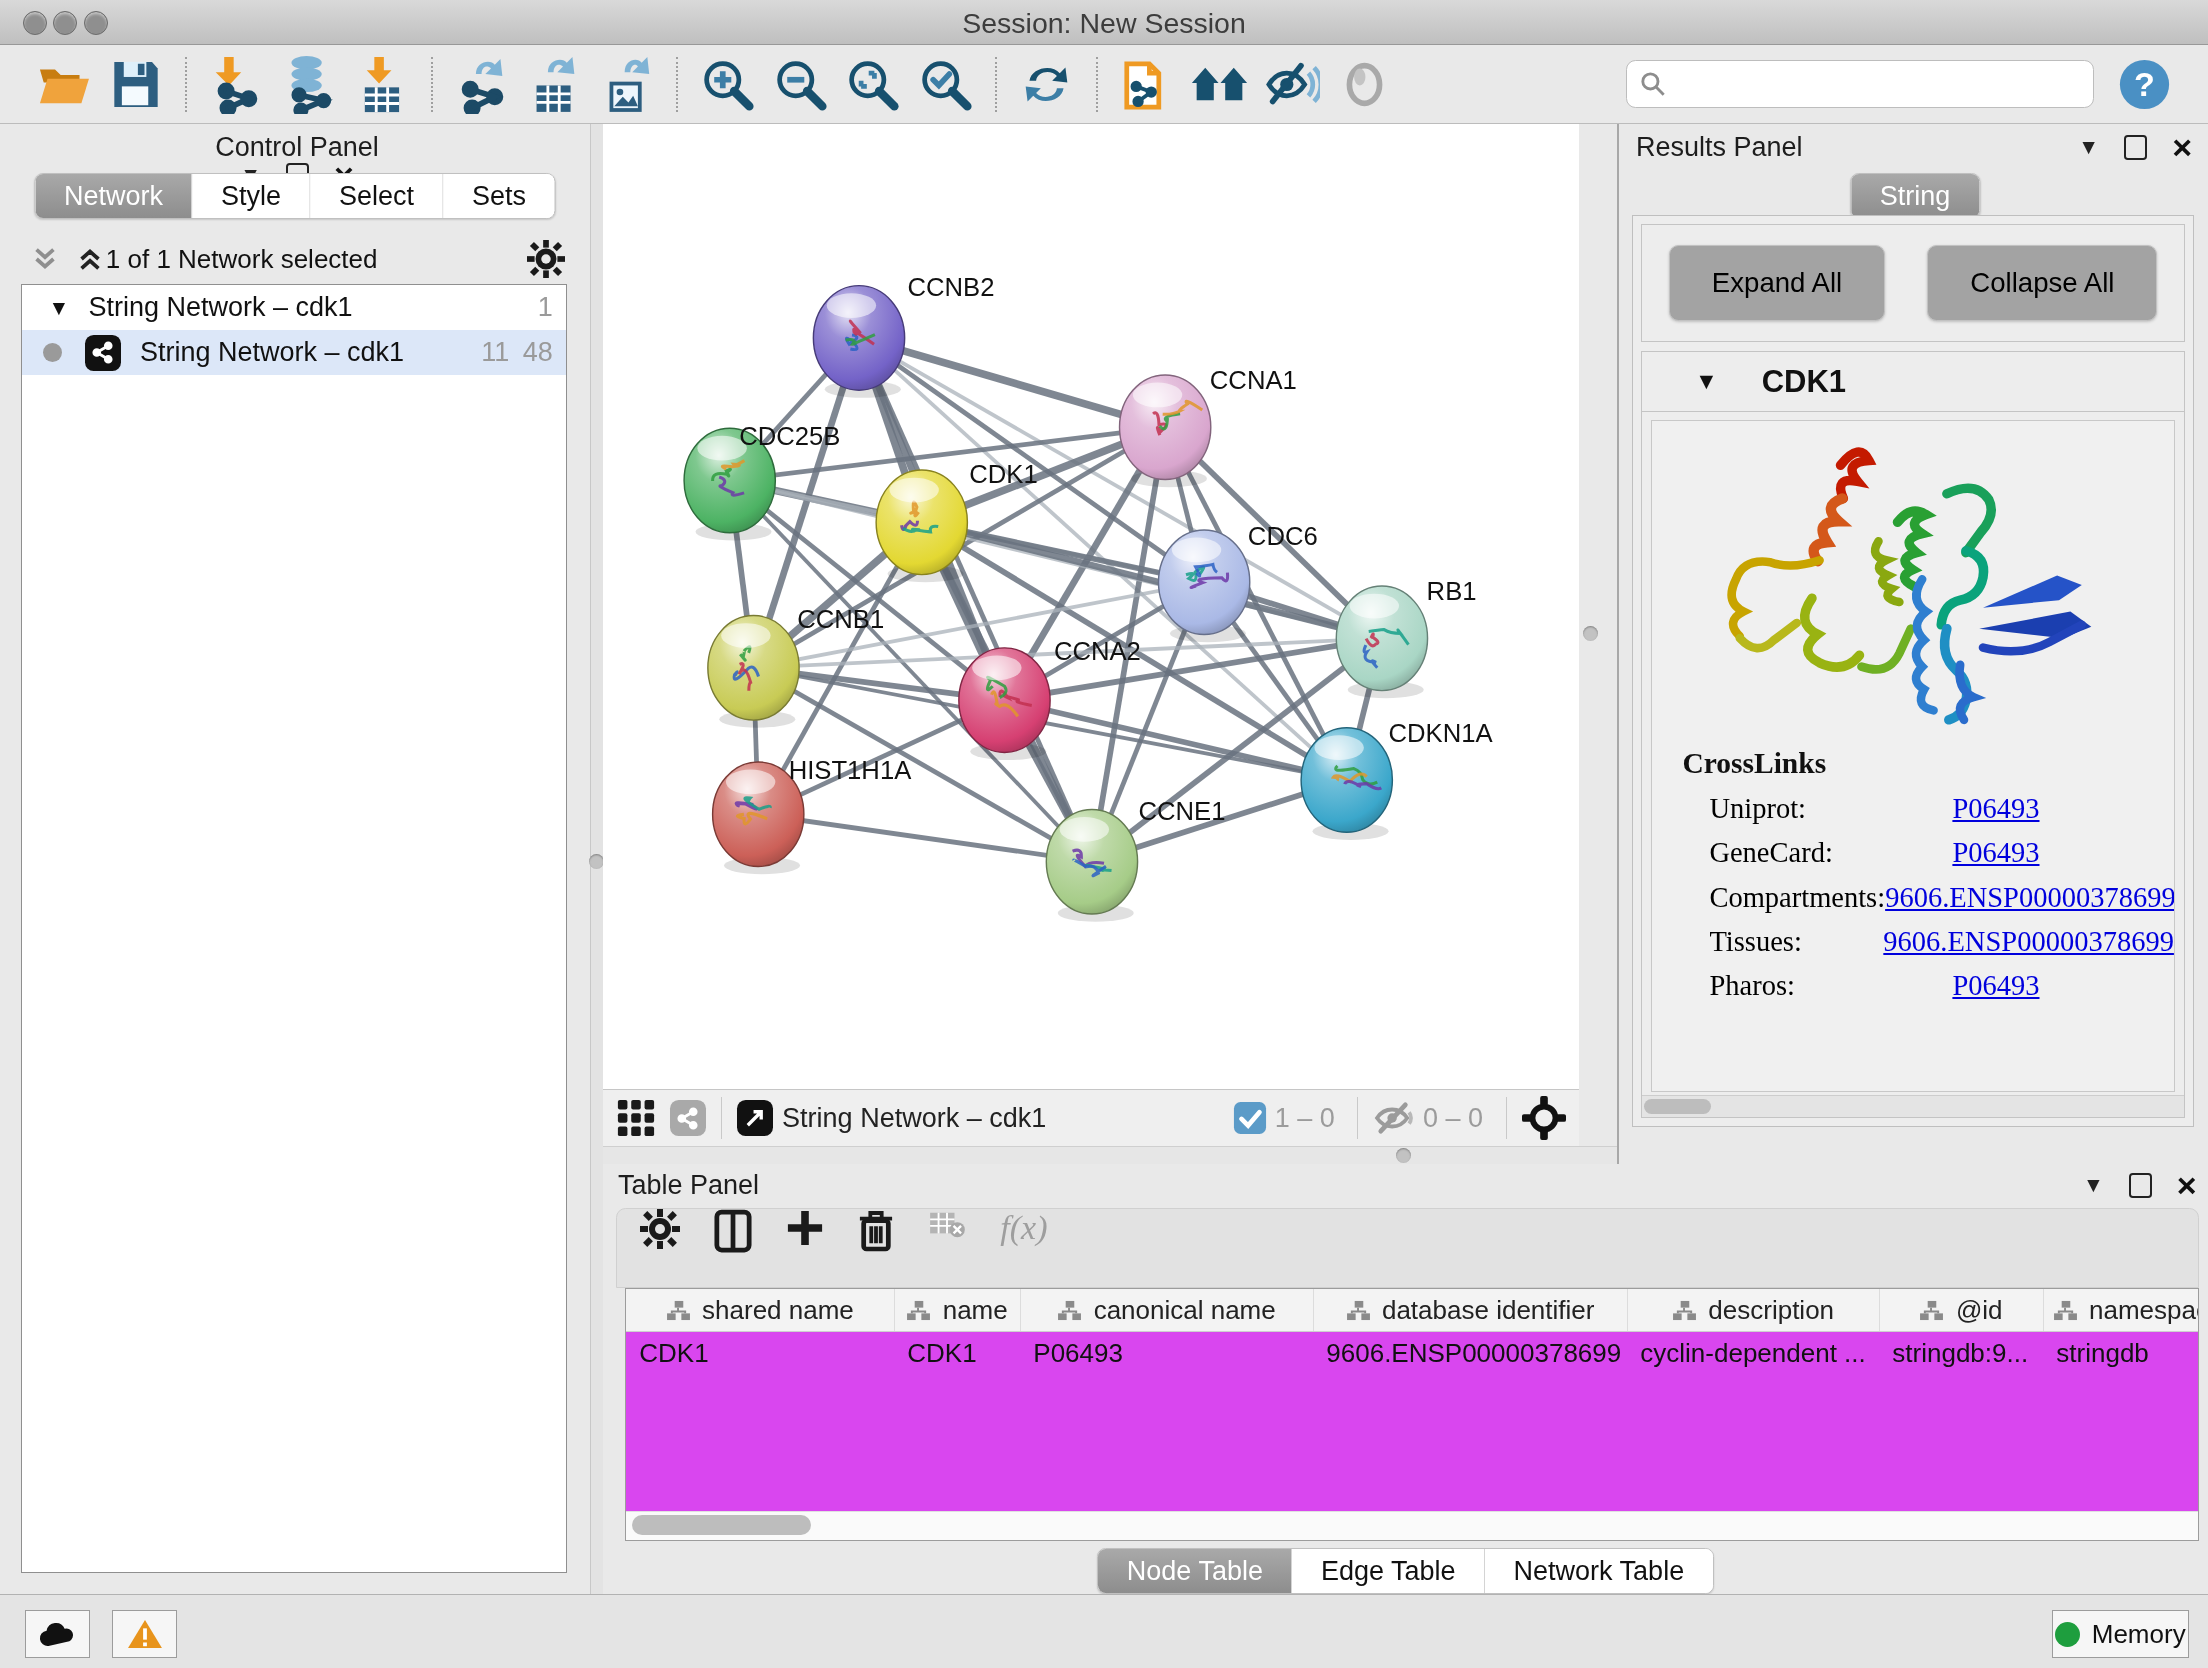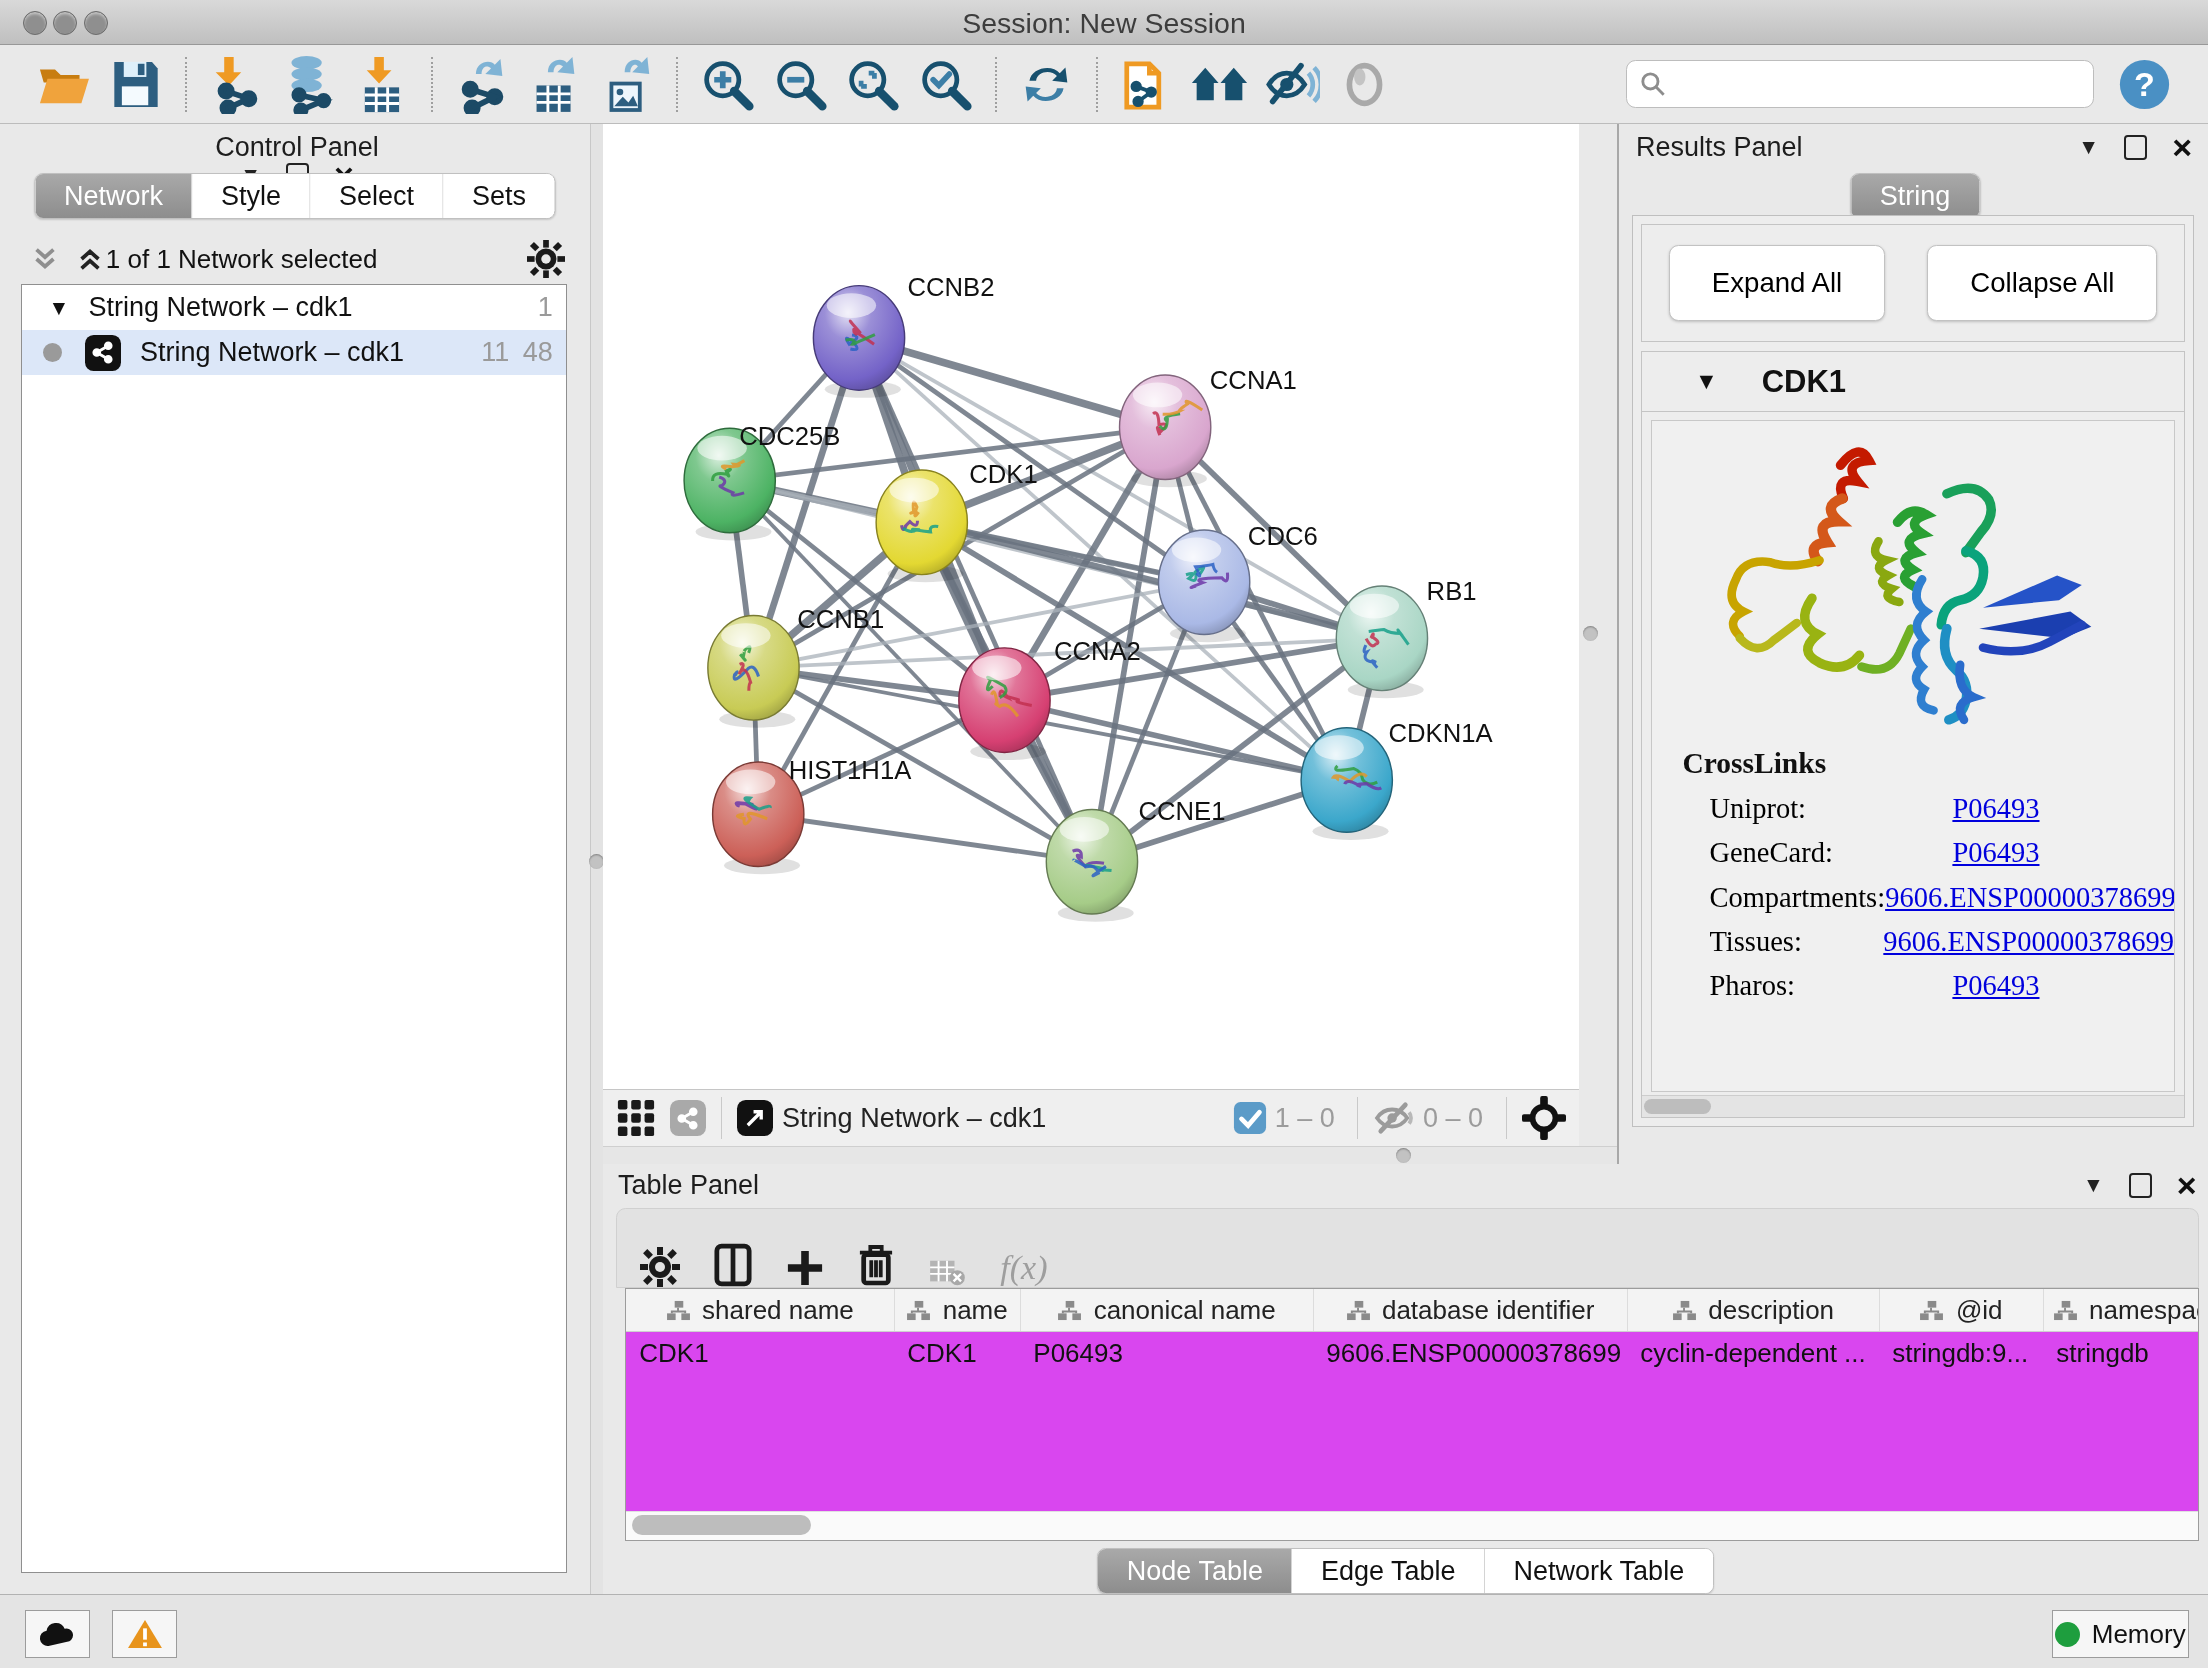--- a/index.html
+++ b/index.html
@@ -45,39 +45,39 @@
   .mb-sep{width:0;height:42px;border-left:1.9px solid #c9c9c9;margin:0 15px;}
   #mode-bar .net-name{font-size:27px;margin-left:9.5px;color:#222;flex:0 0 auto;}
   .mb-count{font-size:27px;color:#9b9b9b;margin:0 7.6px;}
   #h-splitter{position:absolute;left:603px;top:1146px;width:1605px;height:18px;background:#e6e6e6;border-top:1px solid #cfcfcf;border-bottom:1px solid #bdbdbd;}
   
   #results-panel{position:absolute;left:1617px;top:124px;width:592px;height:1041px;background:#e9e9e9;border-left:2.9px double #a8a8a8;}
   #rp-header{position:absolute;left:17px;right:19px;top:7.6px;display:flex;align-items:center;}
   #rp-tab{position:absolute;left:50%;transform:translateX(-50%);top:49px;}
   #rp-box{position:absolute;left:13.3px;right:17px;top:91px;bottom:38px;border:1.9px solid #bfbfbf;background:#ededed;}
   #rp-expandbox{position:absolute;left:7.6px;right:7.6px;top:7.6px;height:116px;border:1.9px solid #c4c4c4;display:flex;align-items:center;justify-content:center;gap:42px;background:#ededed;}
-  .rp-btn{font-size:27.6px;background:#ffffff;border:1px solid #c2c2c2;border-radius:9.5px;padding:21px 42px;box-shadow:0 1px 2.9px rgba(0,0,0,.2);}
+  .rp-btn{font-size:27.6px;background:#a3a3a3;border:1px solid #c2c2c2;border-radius:9.5px;padding:21px 42px;box-shadow:0 1px 2.9px rgba(0,0,0,.2);}
   #rp-gene-box{position:absolute;left:7.6px;right:7.6px;top:135px;bottom:7.6px;border:1.9px solid #c4c4c4;background:#ededed;}
   #rp-gene-head{height:59px;display:flex;align-items:center;border-bottom:1.9px solid #c4c4c4;}
   #rp-gene-head .caret{font-size:23px;margin:0 44px 0 53px;}
   #rp-gene-head .gene{font-size:31px;font-weight:bold;}
   #rp-gene-body{position:absolute;left:9.5px;right:9.5px;top:68px;bottom:25px;border:1.9px solid #c8c8c8;background:#f0f0f0;overflow:hidden;}
   #rp-desc{font-size:27.6px;margin:17px 0 0 25px;}
   #rp-structure{margin:5.7px 0 0 46px;}
   #crosslinks{margin:3.8px 0 0 30px;font-family:"Liberation Serif",serif;}
   #crosslinks .cl-title{font-size:29.5px;font-weight:bold;margin-bottom:9.5px;}
   .cl-row{display:flex;font-size:28.5px;margin:12.4px 0 12.4px 27px;}
   .cl-label{width:243px;color:#000000;}
   .cl-link{text-decoration:underline;}
   #rp-hscroll{position:absolute;left:0;right:0;bottom:0;height:21px;background:#e4e4e4;border-top:1px solid #cdcdcd;}
   #rp-hscroll .thumb{position:absolute;left:1.9px;top:2.9px;width:67px;height:14.3px;border-radius:7.6px;background:#bdbdbd;}
   
   #table-panel{position:absolute;left:603px;top:1164px;width:1605px;height:430px;background:#e9e9e9;}
   #tp-header{position:absolute;left:15px;right:11.4px;top:5.7px;display:flex;align-items:center;}
-  #tp-toolbar{position:absolute;left:13.3px;right:9.5px;top:44px;height:80px;background:#e2e2e2;border:1px solid #d0d0d0;border-radius:9.5px 9.5px 0 0;display:flex;align-items:flex-end;gap:34px;padding:0 23px;box-sizing:border-box;}
+  #tp-toolbar{position:absolute;left:13.3px;right:9.5px;top:44px;height:80px;background:#e2e2e2;border:1px solid #d0d0d0;border-radius:9.5px 9.5px 0 0;display:flex;align-items:flex-start;gap:34px;padding:0 23px;box-sizing:border-box;}
   #tp-tablebox{position:absolute;left:22px;right:9.5px;top:124px;height:251px;background:#d946ef;border:1.9px solid #9c9c9c;overflow:hidden;}
   table.grid{border-collapse:collapse;table-layout:fixed;width:1606px;}
   table.grid th{height:40px;background:#f3f3f3;border-right:1.9px solid #dcdcdc;border-bottom:1.9px solid #cfcfcf;font-weight:normal;font-size:26px;color:#222;text-align:center;overflow:hidden;white-space:nowrap;}
   table.grid td{height:42px;font-size:26px;padding:0 9.5px 0 13.3px;overflow:hidden;white-space:nowrap;border:none;}
   th .thwrap{display:flex;align-items:center;justify-content:center;gap:11.4px;}
   #tp-hscroll{position:absolute;left:0;right:0;bottom:0;height:28.5px;background:#fafafa;border-top:1px solid #e0e0e0;}
   #tp-hscroll .thumb{position:absolute;left:5.7px;top:3.8px;width:179px;height:20px;border-radius:10.5px;background:#bdbdbd;}
   #tp-tabs{position:absolute;left:0;right:0;top:384px;text-align:center;}
   
   #status-bar{position:absolute;left:0;top:1594px;width:2208px;height:74px;background:#e4e4e4;border-top:1.9px solid #b2b2b2;}

